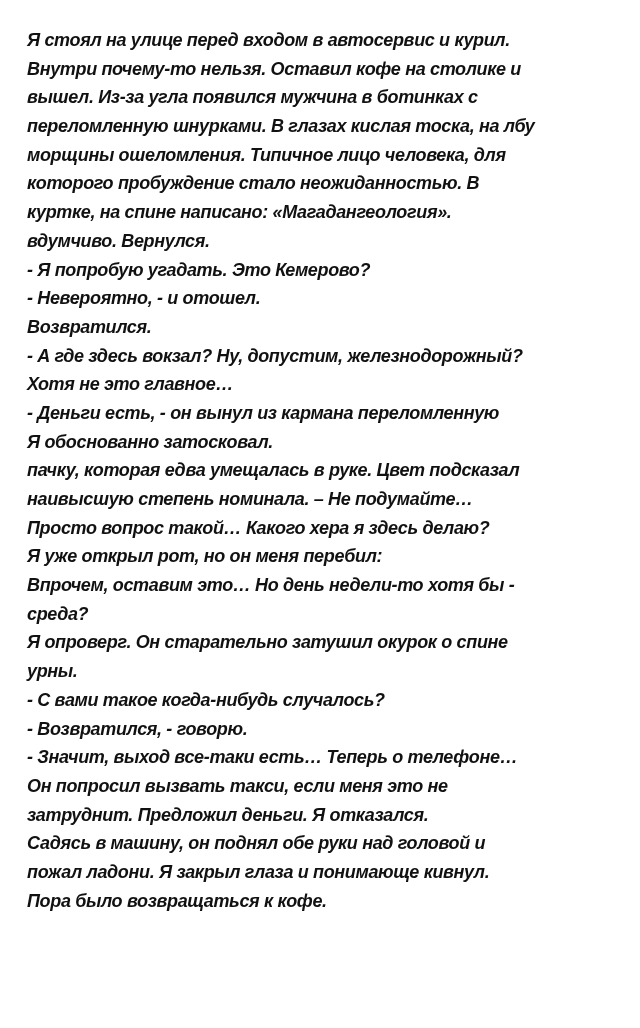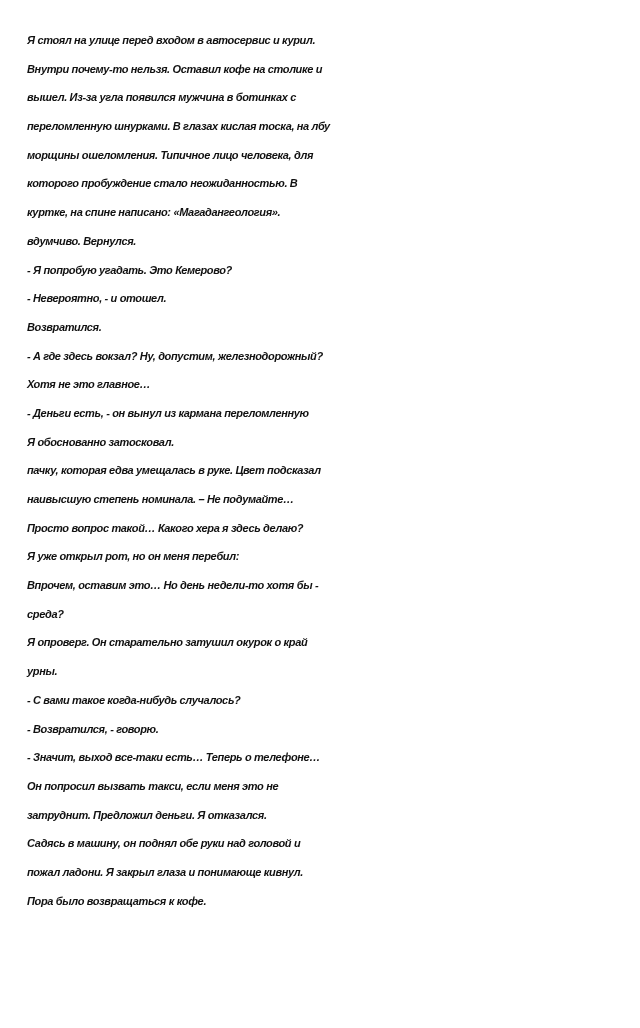--- a/index.html
+++ b/index.html
@@ -19,21 +19,21 @@
       top: 26px;
       width: 600px;
     }
     .line {
       display: block;
       height: 28.7px;
       line-height: 28.7px;
       font-family: "Liberation Sans", sans-serif;
       font-style: italic;
       font-weight: bold;
-      font-size: 11px;
+      font-size: 18px;
       color: #111111;
       white-space: nowrap;
       letter-spacing: -0.35px;
     }
   </style>
 </head>
 <body>
 
 <div class="page">
   <span class="line">Я стоял на улице перед входом в автосервис и курил.</span>
@@ -50,21 +50,21 @@
   <span class="line">- А где здесь вокзал? Ну, допустим, железнодорожный?</span>
   <span class="line">Хотя не это главное…</span>
   <span class="line">- Деньги есть, - он вынул из кармана переломленную</span>
   <span class="line">Я обоснованно затосковал.</span>
   <span class="line">пачку, которая едва умещалась в руке. Цвет подсказал</span>
   <span class="line">наивысшую степень номинала. – Не подумайте…</span>
   <span class="line">Просто вопрос такой… Какого хера я здесь делаю?</span>
   <span class="line">Я уже открыл рот, но он меня перебил:</span>
   <span class="line">Впрочем, оставим это… Но день недели-то хотя бы -</span>
   <span class="line">среда?</span>
-  <span class="line">Я опроверг. Он старательно затушил окурок о край</span>
+  <span class="line">Я опроверг. Он старательно затушил окурок о спине</span>
   <span class="line">урны.</span>
   <span class="line">- С вами такое когда-нибудь случалось?</span>
   <span class="line">- Возвратился, - говорю.</span>
   <span class="line">- Значит, выход все-таки есть… Теперь о телефоне…</span>
   <span class="line">Он попросил вызвать такси, если меня это не</span>
   <span class="line">затруднит. Предложил деньги. Я отказался.</span>
   <span class="line">Садясь в машину, он поднял обе руки над головой и</span>
   <span class="line">пожал ладони. Я закрыл глаза и понимающе кивнул.</span>
   <span class="line">Пора было возвращаться к кофе.</span>
 </div>

